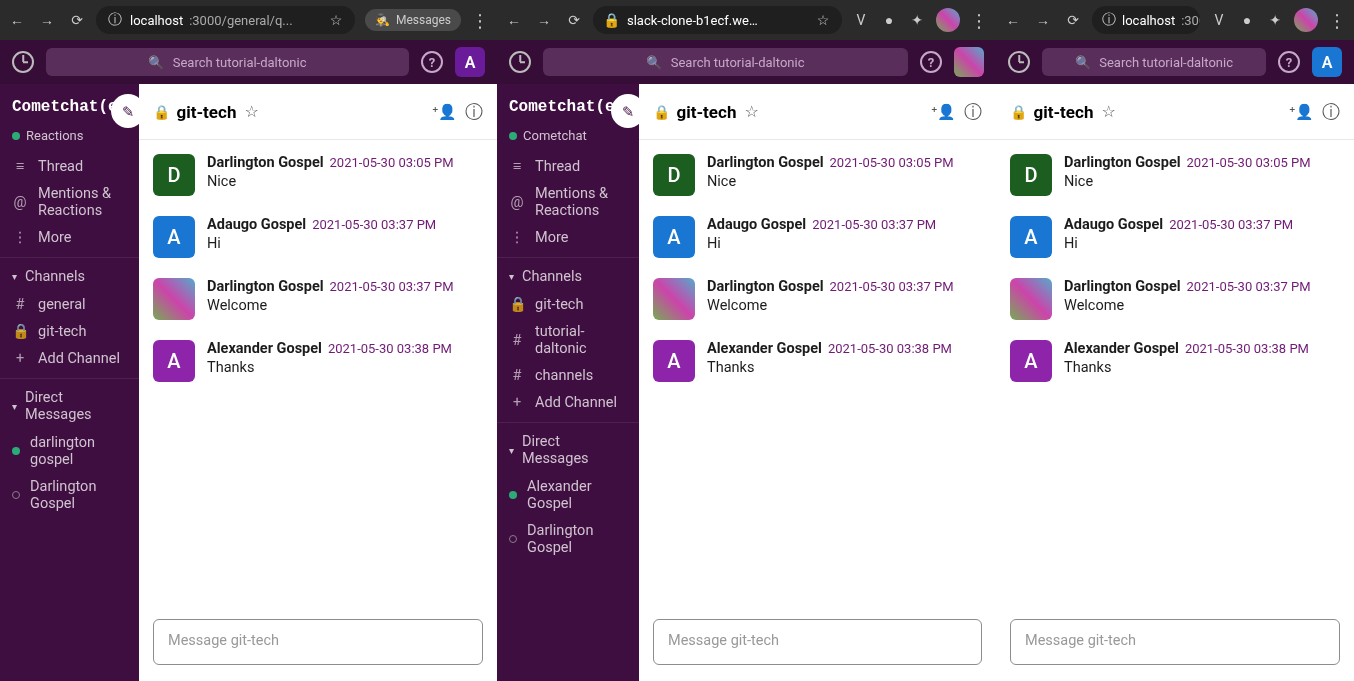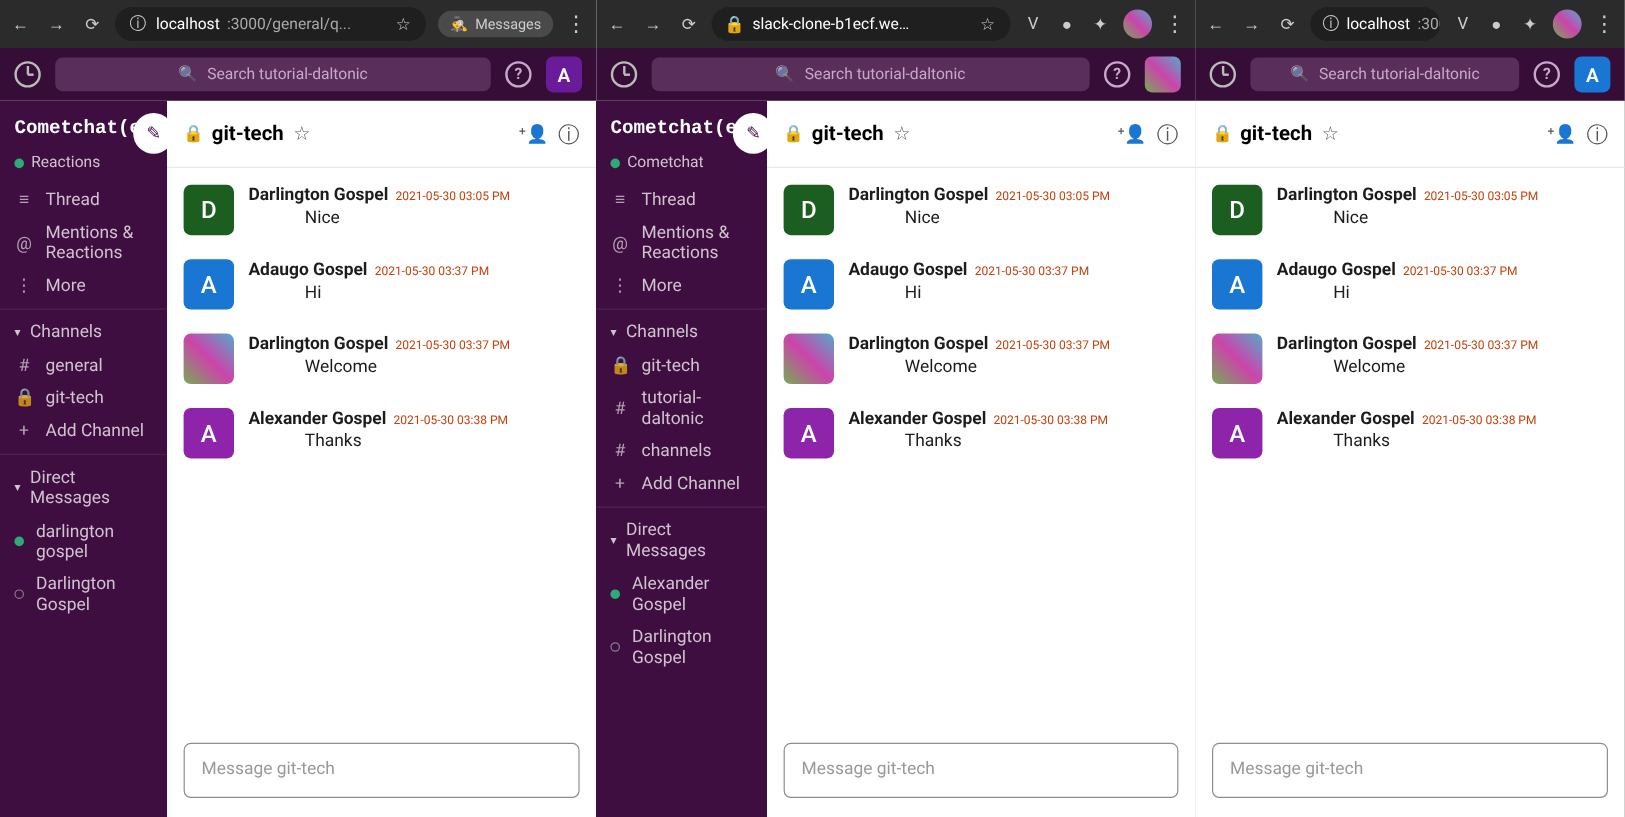--- a/index.html
+++ b/index.html
@@ -61,22 +61,22 @@
 
   .messages { flex:1; overflow-y:auto; padding: 4px 14px 10px; }
   .msg { display:flex; gap:12px; padding: 10px 0; }
   .avatar { width:42px; height:42px; border-radius:6px; display:flex;align-items:center;justify-content:center;color:#fff;font-size:20px;font-weight:500; flex-shrink:0; }
   .av-green { background:#1b5e20; }
   .av-blue  { background:#1976d2; }
   .av-purple{ background:#8e24aa; }
   .av-img   { background: linear-gradient(45deg,#7a5,#c4a,#5ac); }
   .msg-body { font-size:14.5px; color:#1d1c1d; min-width:0; }
   .msg-author { font-weight:700; margin-right:6px; }
-  .msg-time { font-size:10px; color:#c2410c; }
-  .msg-text { margin-top:2px;margin-left:47px; }
+  .msg-time { font-size:13px; color:#701a75; }
+  .msg-text { margin-top:2px; }
 
   .composer-wrap { padding: 8px 14px 16px; flex-shrink:0; }
   .composer { border:1px solid #8d8d8d; border-radius:6px; padding:12px 14px; font-size:14.5px; color:#999; min-height:46px; }
 
   .thin-scroll::-webkit-scrollbar { width:10px; }
   .thin-scroll::-webkit-scrollbar-thumb { background:#6a476b; border-radius:5px; }
 </style>
 </head>
 <body>
 

